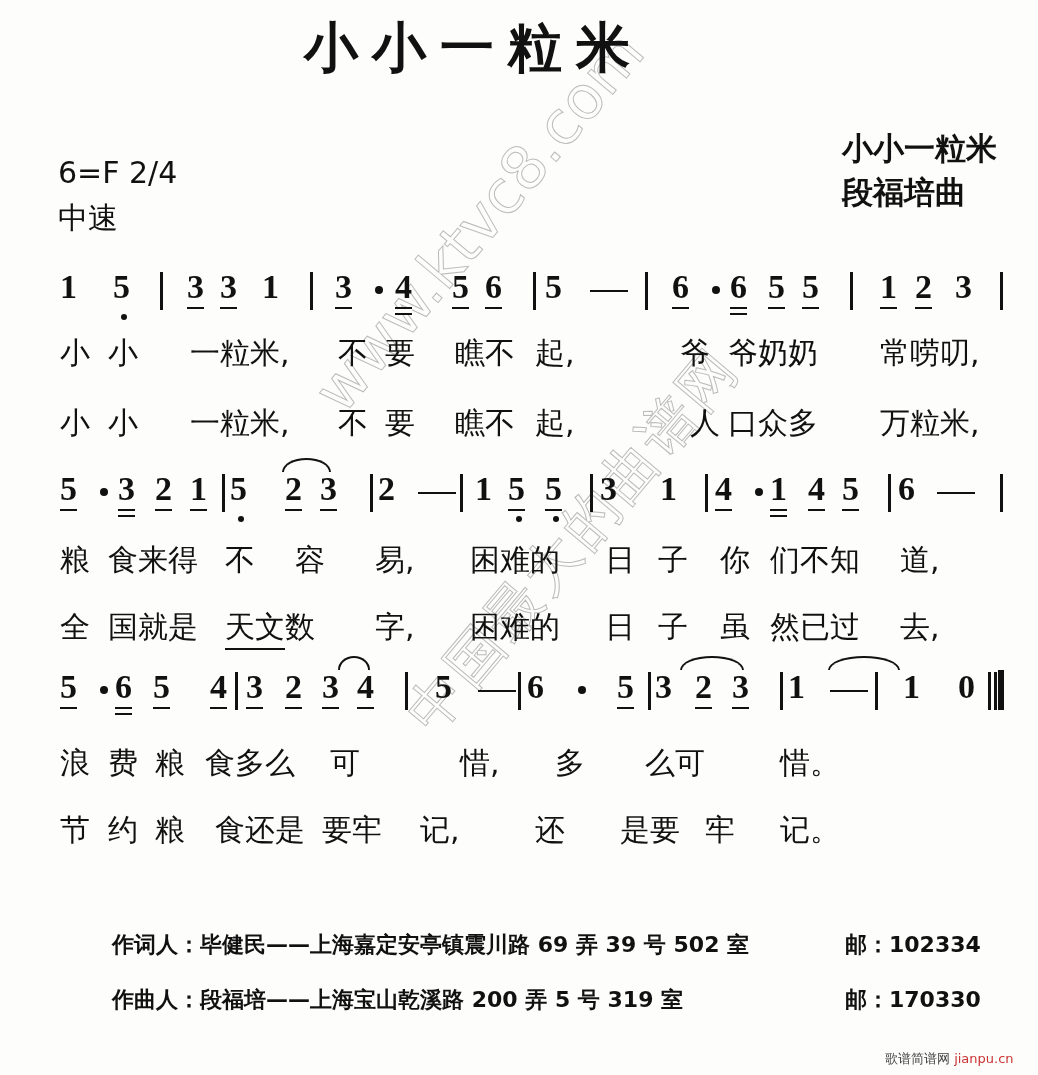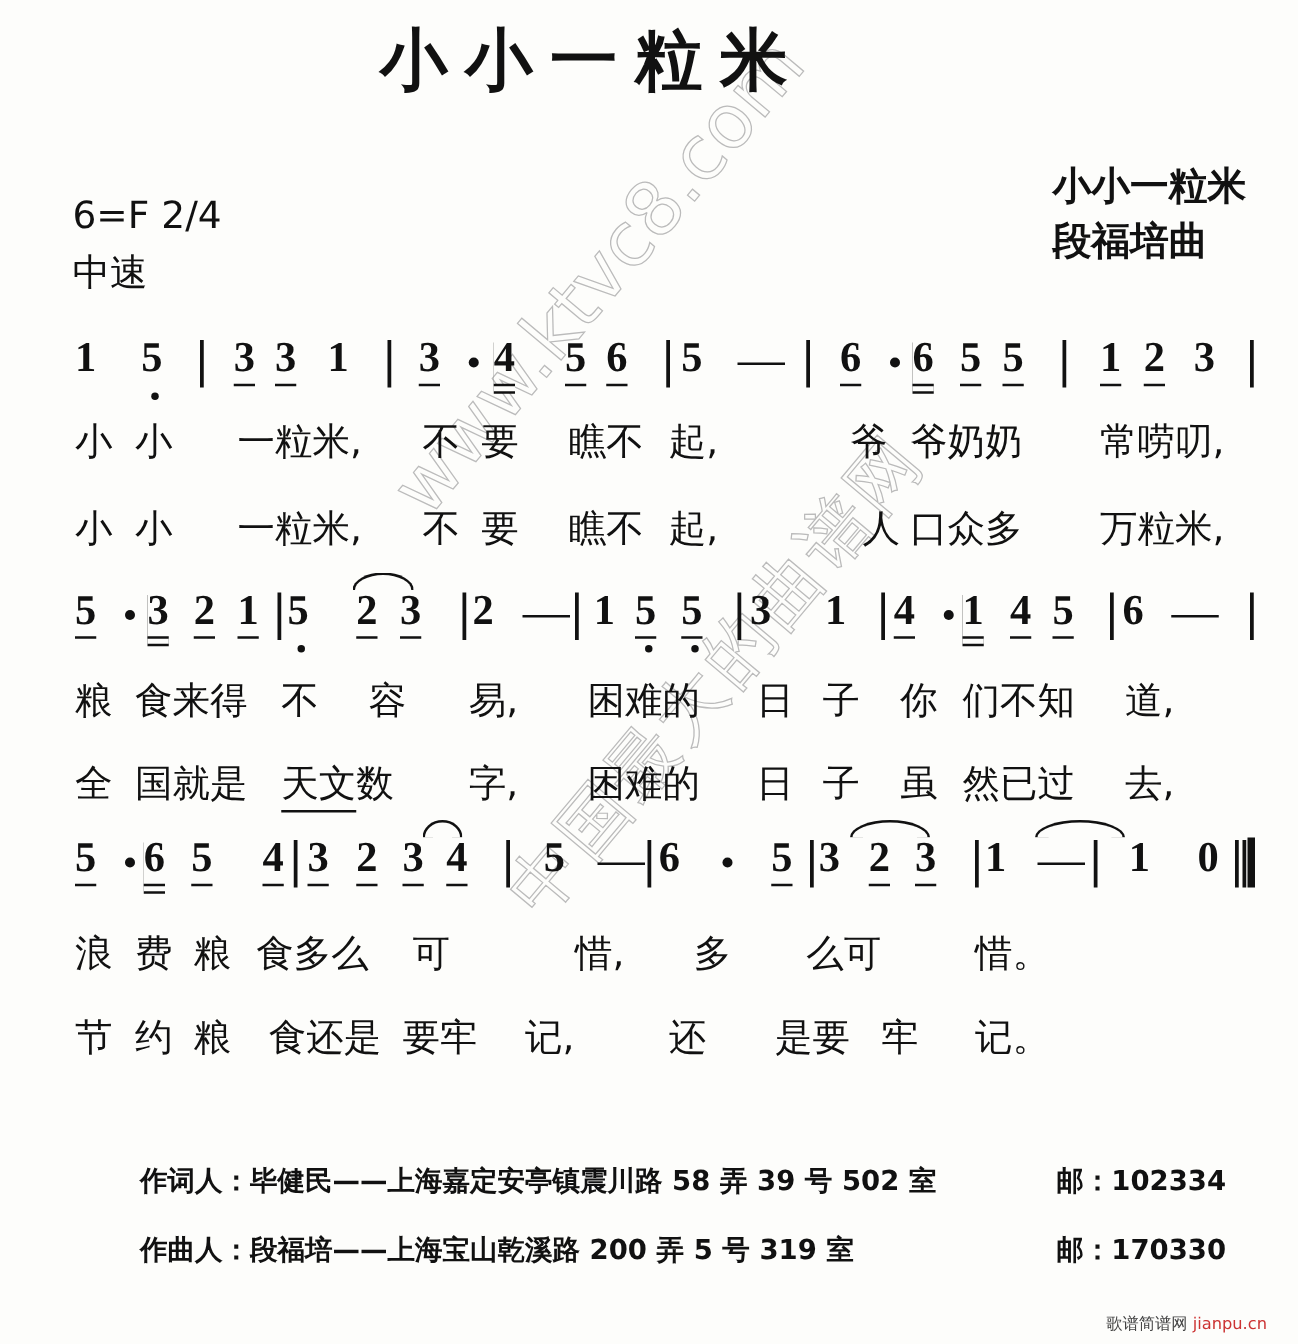--- a/index.html
+++ b/index.html
@@ -212,21 +212,21 @@
       <span style="left: 205px; margin-left: 10px;">食还是</span>
       <span style="left: 322px;">要牢</span>
       <span style="left: 420px;">记,</span>
       <span style="left: 535px;">还</span>
       <span style="left: 620px;">是要</span>
       <span style="left: 705px;">牢</span>
       <span style="left: 780px;">记。</span>
     </div>
   </div>
 
-<div class="abs footer" style="left:112px;top:930px;">作词人：毕健民——上海嘉定安亭镇震川路 58 弄 39 号 502 室</div>
+<div class="abs footer" style="left:112px;top:930px;">作词人：毕健民——上海嘉定安亭镇震川路 69 弄 39 号 502 室</div>
 <div class="abs footer" style="left:845px;top:930px;">邮：102334</div>
 <div class="abs footer" style="left:112px;top:985px;">作曲人：段福培——上海宝山乾溪路 200 弄 5 号 319 室</div>
 <div class="abs footer" style="left:845px;top:985px;">邮：170330</div>
 
 <div class="abs site" style="left:885px;top:1050px;">
   <span>歌谱简谱网</span>
   <b>jianpu.cn</b>
 </div>
 
 </body></html>

